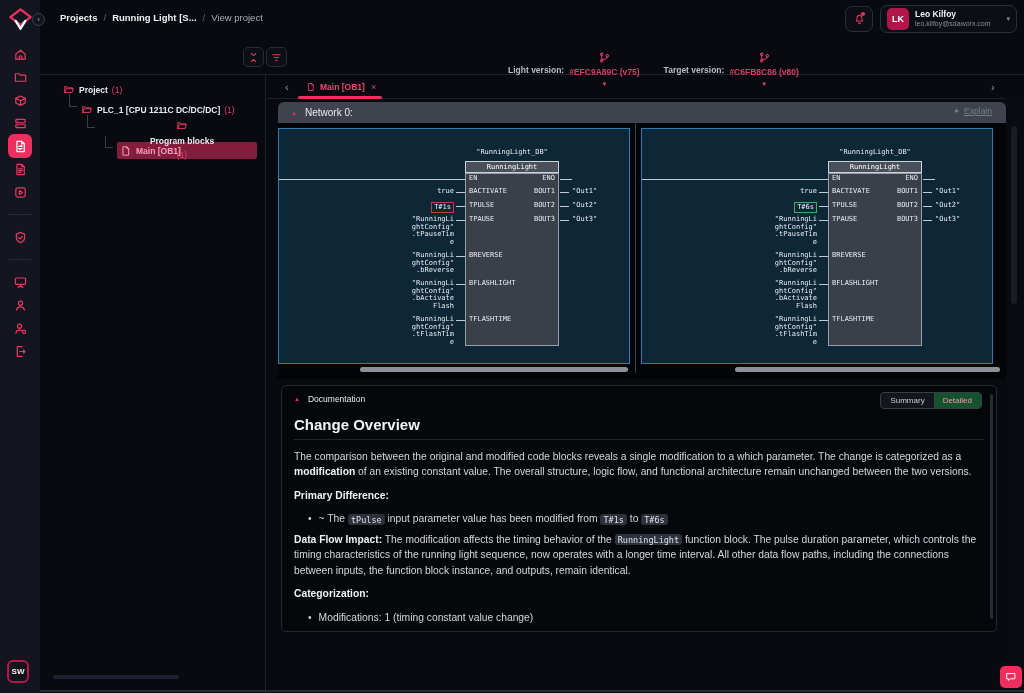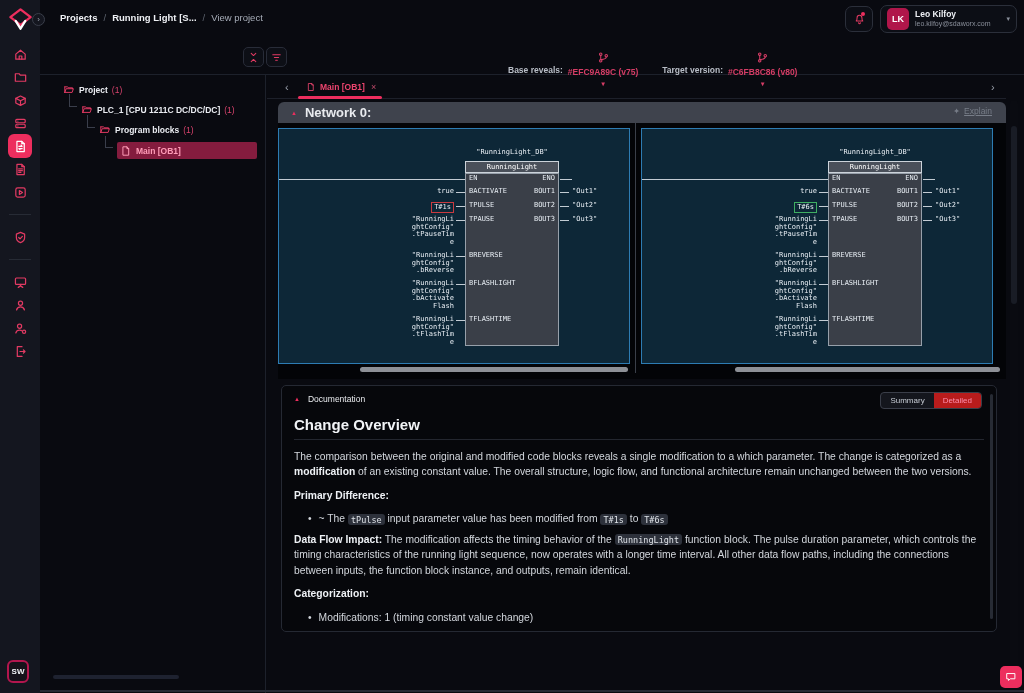--- a/index.html
+++ b/index.html
@@ -83,21 +83,21 @@
   .tab { position:absolute; left:31px; top:4px; height:16px; display:flex; align-items:center; gap:4px; padding:0 8px; }
   .tab .ic { color:#ee456f; }
   .tab .ic svg { width:10px; height:10px; }
   .tab-label { color:#ee456f; font-size:8.5px; font-weight:bold; }
   .tab-close { color:#c04a6a; font-size:9px; margin-left:2px; }
   .tab-underline { position:absolute; left:31px; top:21px; width:84px; height:3px; background:#ed2e5e; border-radius:2px; }
 
   .network-card { position:absolute; left:11px; top:27px; width:728px; height:277px; border-radius:6px 6px 0 0; overflow:hidden; }
   .network-bar { position:relative; height:21px; background:#3f434d; display:flex; align-items:center; padding:0 13px; gap:8px; }
   .tri { color:#ed2e5e; font-size:6px; line-height:6px; }
-  .network-title { color:#e9ebef; font-size:13px; font-weight:bold; }
+  .network-title { color:#e9ebef; font-size:10px; font-weight:normal; }
   .explain-btn { position:absolute; right:14px; top:4px; display:flex; align-items:center; gap:4px; color:#777d88; font-size:8.5px; }
   .explain-label { text-decoration:underline; }
   .network-body { position:relative; height:256px; background:#030407; }
   .fbd-divider { position:absolute; left:357px; top:0; width:1px; height:250px; background:#3a3f49; }
   .fbd-hscroll { position:absolute; top:244px; height:5px; background:#8d9096; border-radius:3px; }
 
   
   .fbd-panel { position:absolute; top:5px; width:352px; height:236px; background:#0d2737; border:1px solid #2d7cb3;
                font-family:"DejaVu Sans Mono",monospace; }
   .fbd-text { position:absolute; font-size:7px; line-height:7.5px; color:#e8eef4; white-space:pre-line; z-index:3; }
@@ -117,21 +117,21 @@
 
   
   .doc-card { position:absolute; left:14px; top:310px; width:716px; height:247px; background:#06070b;
               border:1px solid #252933; border-radius:5px; overflow:hidden; }
   .doc-head { display:flex; align-items:center; gap:8px; padding:8px 14px 0 12px; }
   .doc-title { color:#e9ebef; font-size:8.5px; }
   .doc-toggle { position:absolute; right:14px; top:6px; display:flex; border:1px solid #3a3e49; border-radius:4px;
                 overflow:hidden; background:#14161d; }
   .toggle-btn { border:none; background:transparent; color:#c7ccd4; font-size:8px; padding:3px 9px;
                 font-family:"Liberation Sans",sans-serif; }
-  .toggle-btn.active { background:#b91c1c; color:#ff8fae; }
+  .toggle-btn.active { background:#14532d; color:#ff8fae; }
   .doc-heading { font-size:15px; font-weight:bold; color:#f2f4f7; margin:12px 16px 0 12px; }
   .doc-hr { height:1px; background:#23262f; margin:6px 12px 0; }
   .doc-body { margin:9px 16px 0 12px; font-size:10.3px; line-height:1.5; color:#d3d7dd; }
   .doc-p { margin-bottom:8px; }
   .doc-li { display:flex; gap:7px; padding-left:14px; margin-bottom:5px; }
   .doc-body strong { color:#eef1f5;margin-top:35px; }
   .doc-body code { font-family:"DejaVu Sans Mono",monospace; font-size:8.5px; background:#2d313b; color:#dfe3e8;
                    padding:0.5px 3px; border-radius:3px; }
   .doc-vscroll { position:absolute; right:3px; top:8px; width:3px; height:225px; background:#272b34; border-radius:2px; }
 
@@ -300,21 +300,21 @@
         </span>
     </div>
     <div class="tool-btn" style="left:226px">
       <span class="ic" id="filter-ic">
           <svg viewBox="0 0 16 16" fill="none" stroke="currentColor" stroke-width="1.3" stroke-linecap="round" stroke-linejoin="round">
             <path d="M3.4 4.6h9.2M5.4 8h5.2M7 11.4h2"></path>
           </svg>
         </span>
     </div>
     <div class="versions">
-      <span class="ver-label">Base reveals:</span>
+      <span class="ver-label">Light version:</span>
       <span class="ver-value">
         <span class="ic" id="branch-ic-1">
             <svg viewBox="0 0 16 16" fill="none" stroke="currentColor" stroke-width="1.3" stroke-linecap="round" stroke-linejoin="round">
               <circle cx="4.6" cy="3.9" r="1.5"></circle>
               <circle cx="4.6" cy="12.1" r="1.5"></circle>
               <circle cx="11.4" cy="5.9" r="1.5"></circle>
               <path d="M4.6 5.4v5.2M11.4 7.4c0 2.4-2.6 2.9-6.8 3.4"></path>
             </svg>
           </span>
         <span>#EFC9A89C (v75)</span>
@@ -352,21 +352,21 @@
         <div class="tree-row" style="margin-left: 41px;">
           <span class="ic">
             <svg viewBox="0 0 16 16" fill="none" stroke="currentColor" stroke-width="1.3" stroke-linecap="round" stroke-linejoin="round">
               <path d="M2.4 3.8h3.8l1.2 1.3h5.4v1.2"></path>
               <path d="M2.4 11.2V3.8M2.4 11.2h9.8l1.6-4.9H4.2l-1.8 4.9z"></path>
             </svg>
           </span>
           <span class="tree-label">PLC_1 [CPU 1211C DC/DC/DC]</span>
           <span class="tree-count">(1)</span>
         </div>
-        <div class="tree-row" style="margin-left: 59px;">
+        <div class="tree-row" style="margin-left: 59px; flex-direction: column;">
           <span class="ic">
             <svg viewBox="0 0 16 16" fill="none" stroke="currentColor" stroke-width="1.3" stroke-linecap="round" stroke-linejoin="round">
               <path d="M2.4 3.8h3.8l1.2 1.3h5.4v1.2"></path>
               <path d="M2.4 11.2V3.8M2.4 11.2h9.8l1.6-4.9H4.2l-1.8 4.9z"></path>
             </svg>
           </span>
           <span class="tree-label">Program blocks</span>
           <span class="tree-count">(1)</span>
         </div>
         <div class="tree-row selected" style="margin-left: 77px;">

